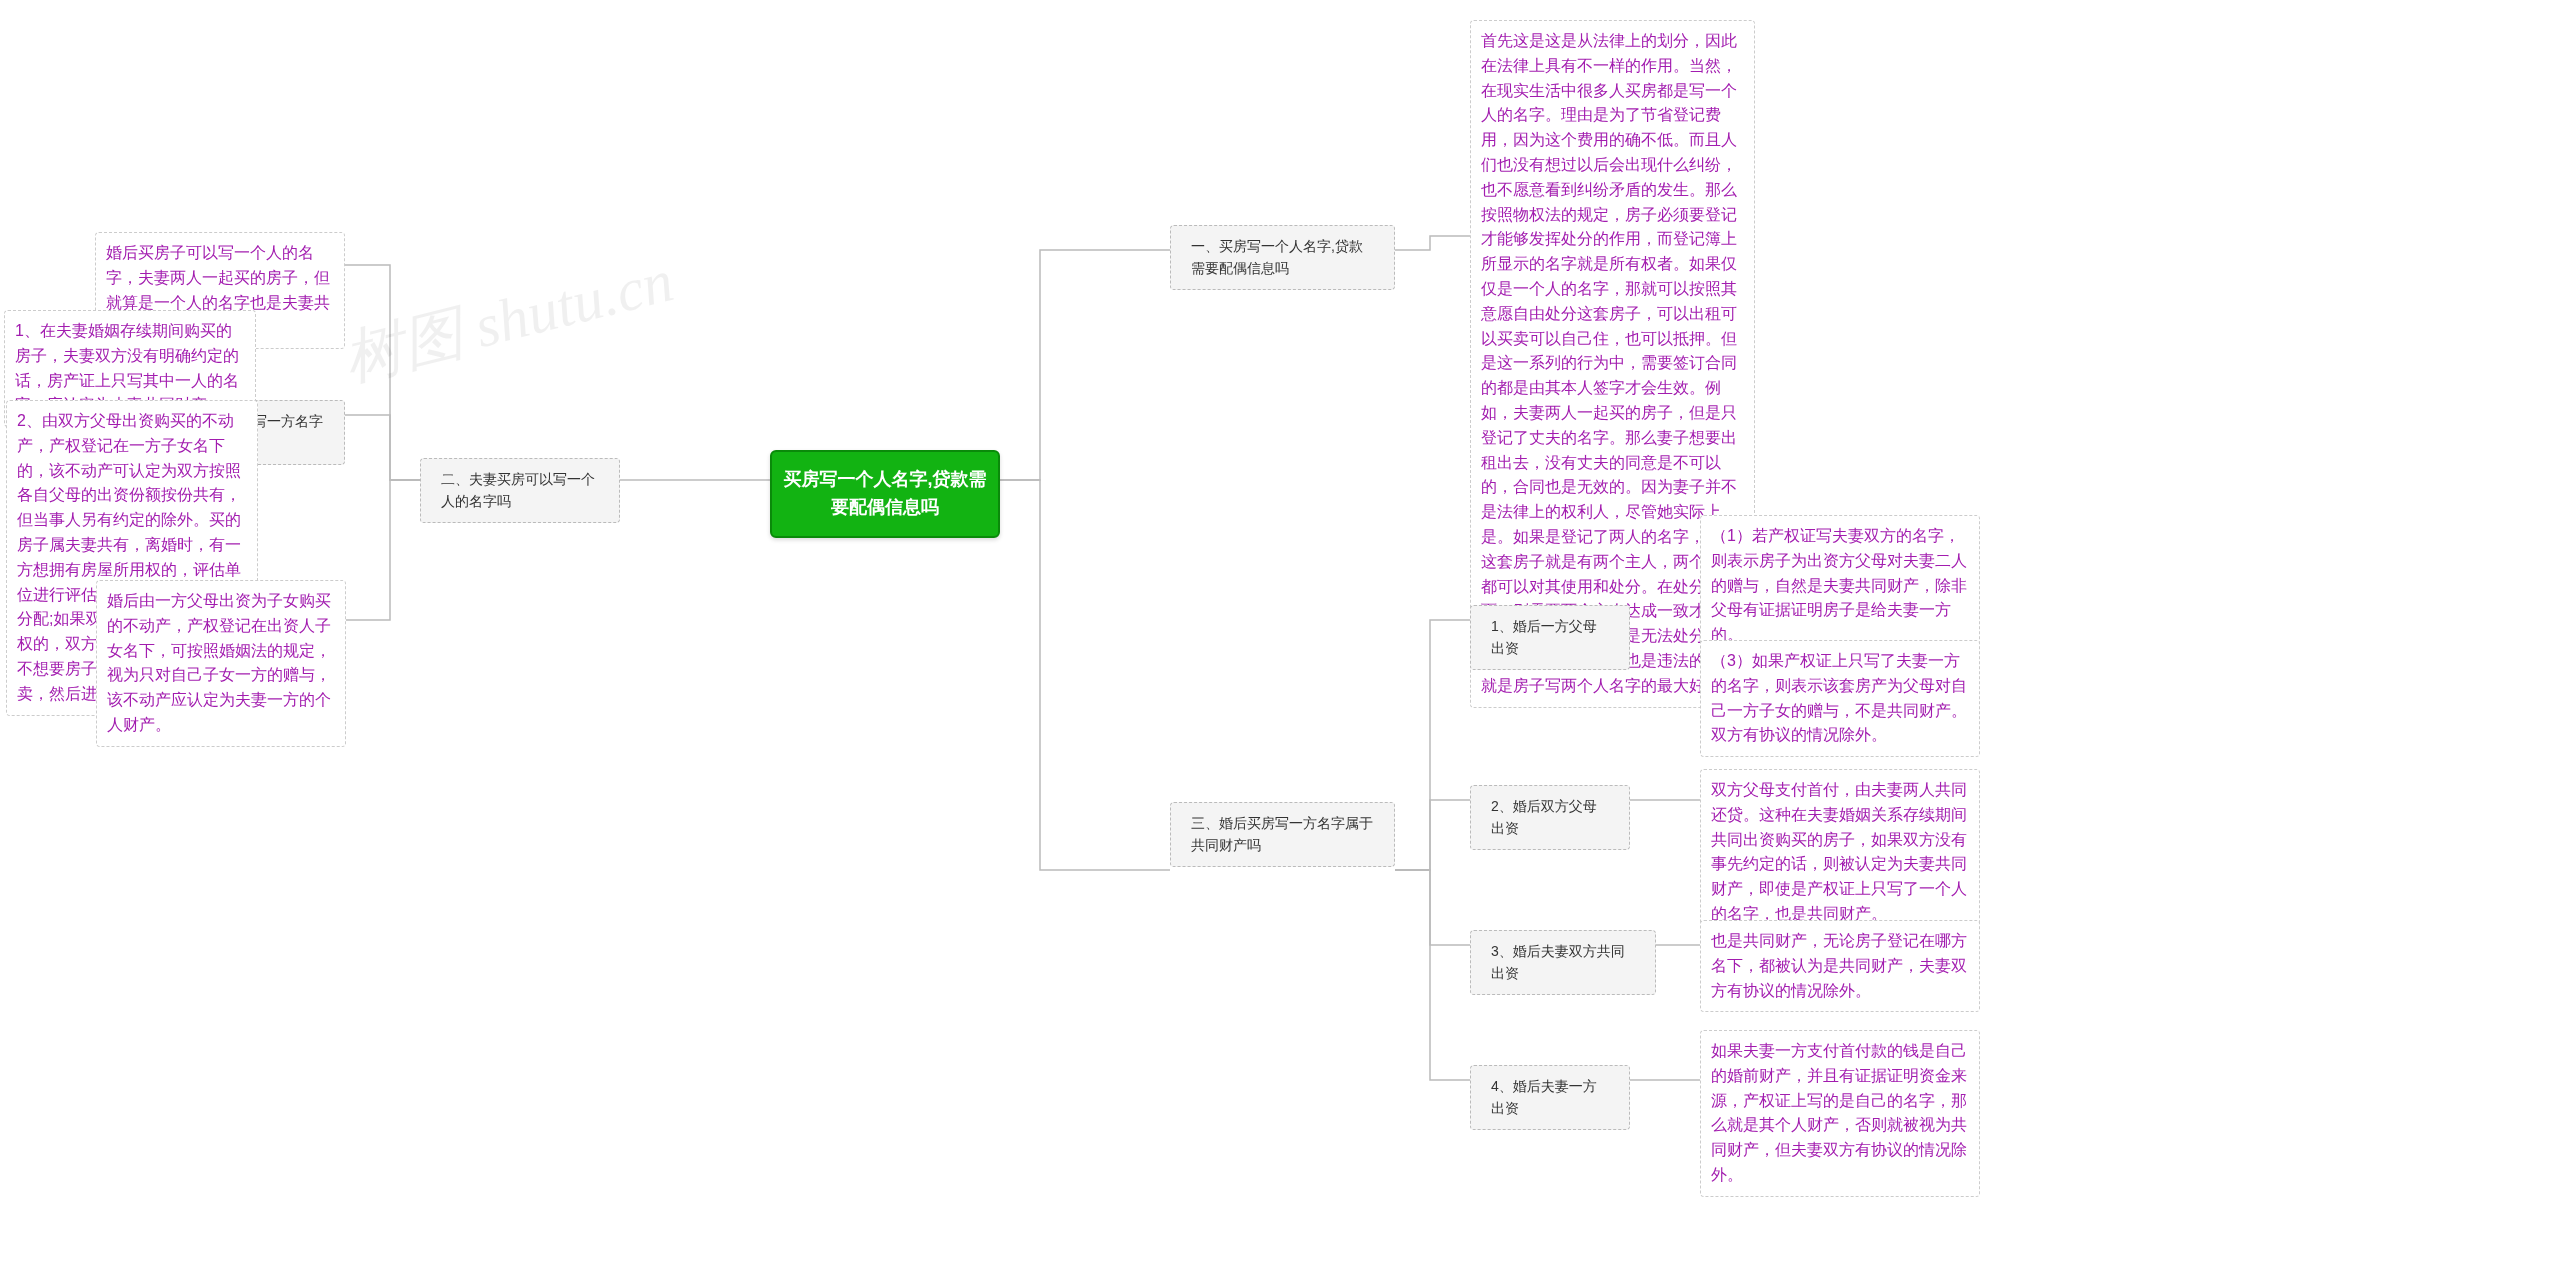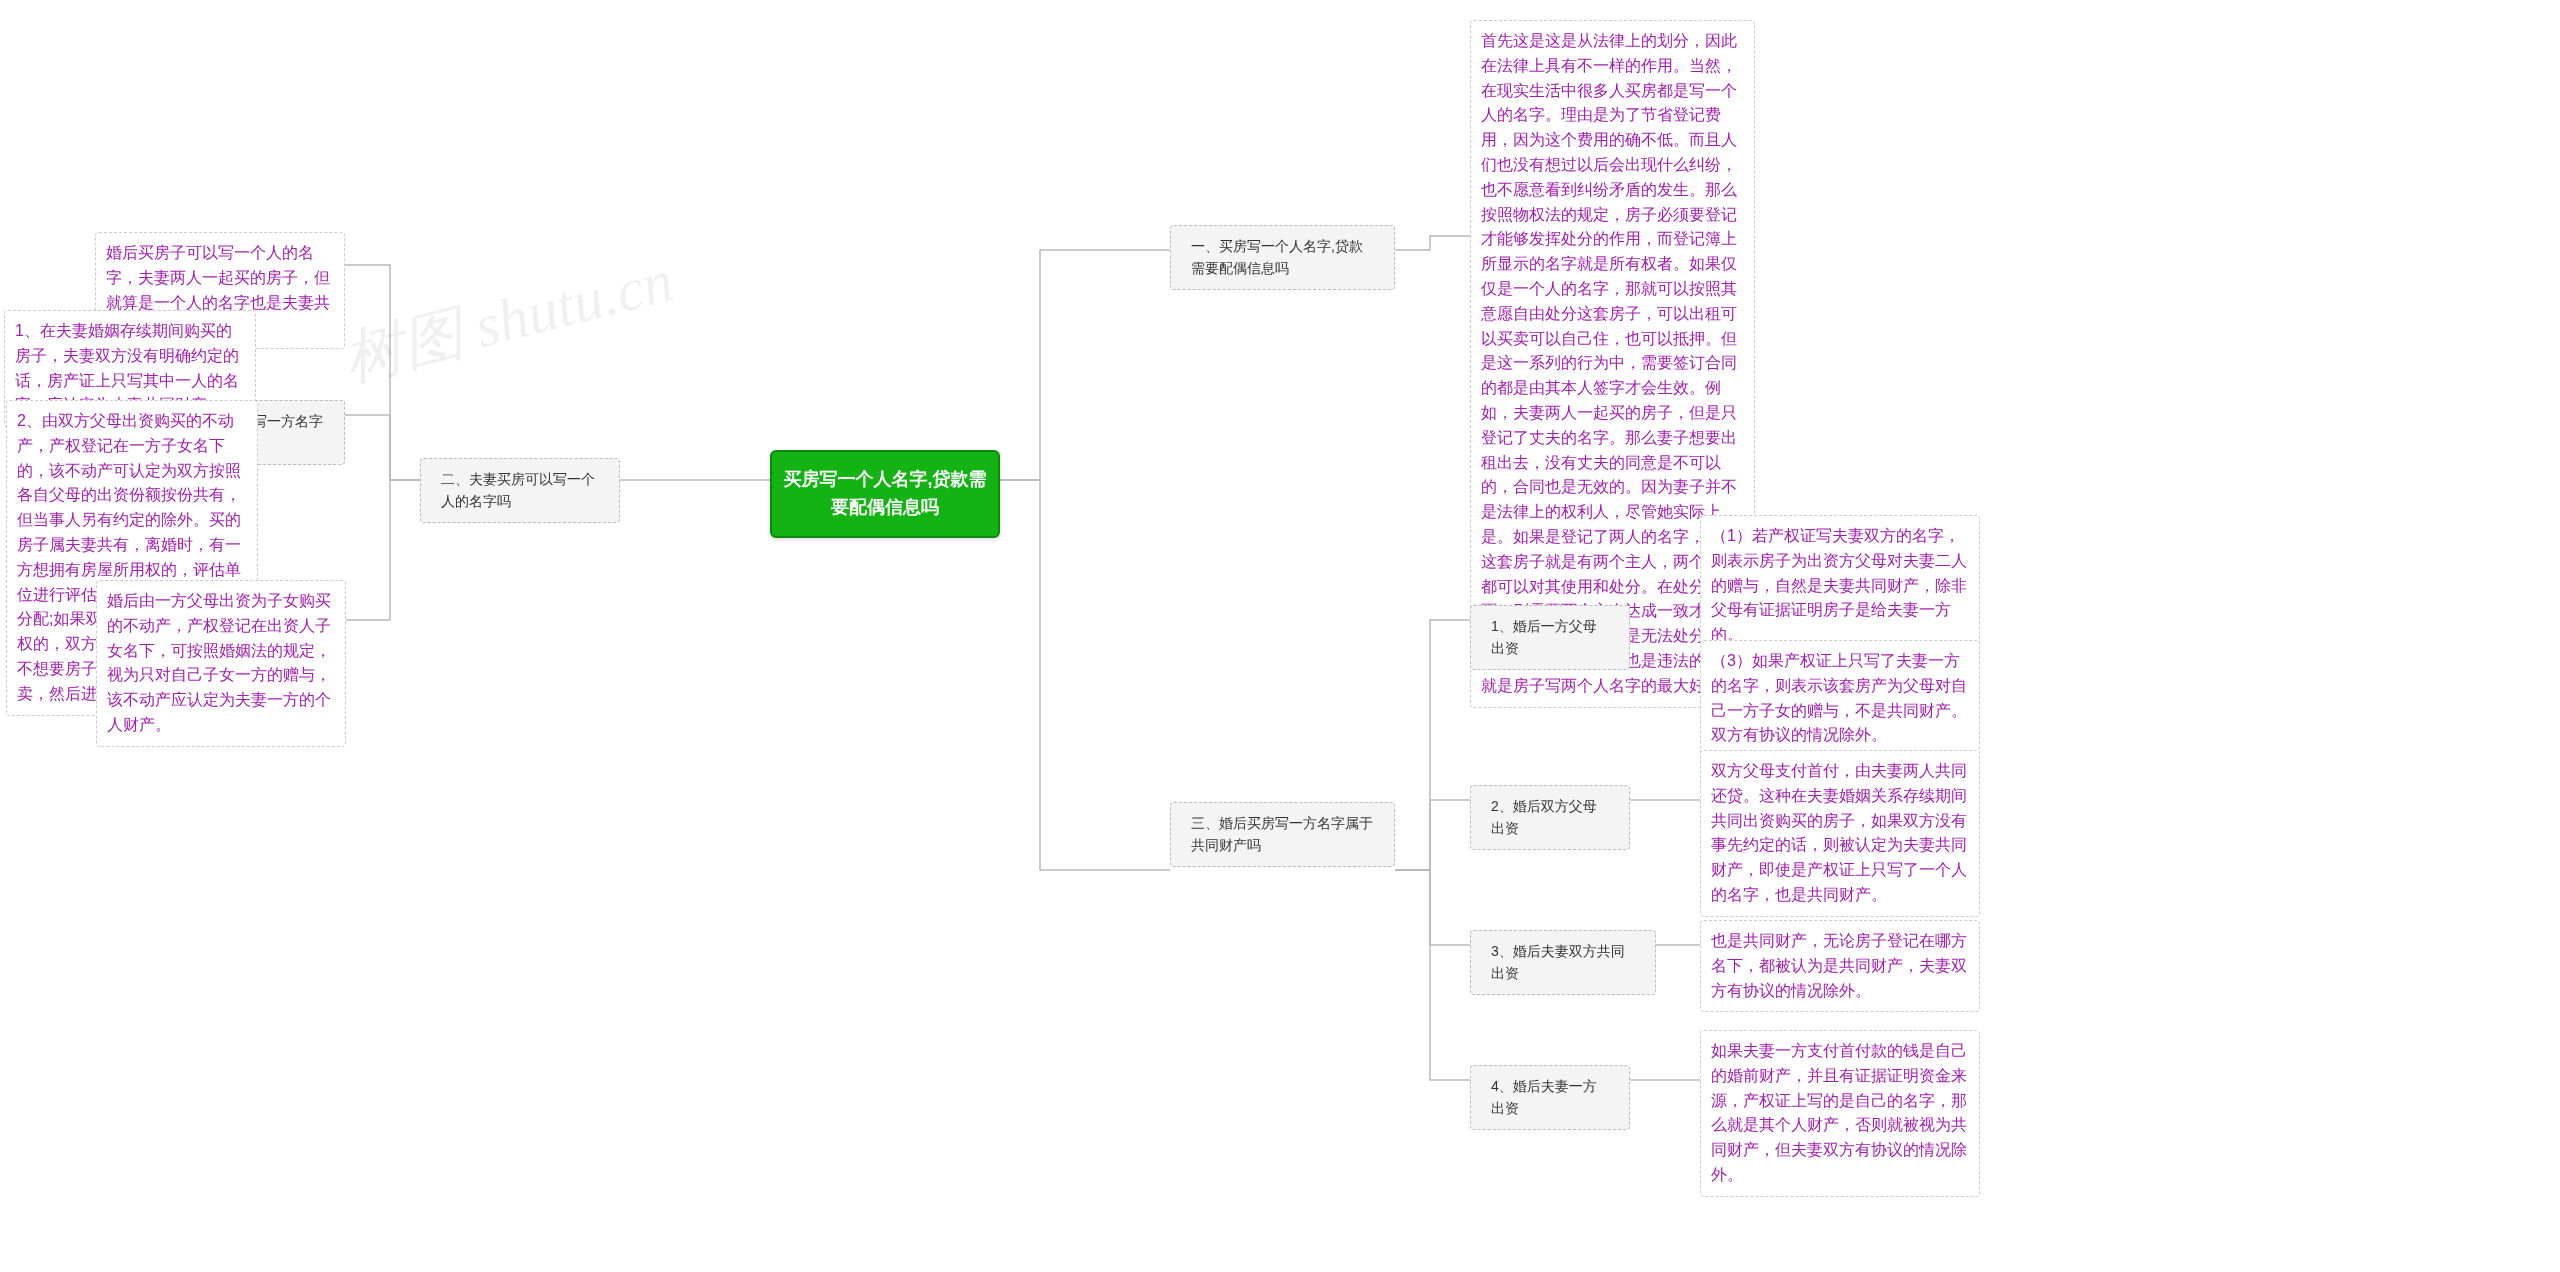--- a/index.html
+++ b/index.html
@@ -77,21 +77,21 @@
 <div class="node branch" style="left:1170px; top:225px; width:225px;">一、买房写一个人名字,贷款需要配偶信息吗</div>
 <div class="node leaf" style="left:1470px; top:20px;  width:285px;">首先这是这是从法律上的划分，因此在法律上具有不一样的作用。当然，在现实生活中很多人买房都是写一个人的名字。理由是为了节省登记费用，因为这个费用的确不低。而且人们也没有想过以后会出现什么纠纷，也不愿意看到纠纷矛盾的发生。那么按照物权法的规定，房子必须要登记才能够发挥处分的作用，而登记簿上所显示的名字就是所有权者。如果仅仅是一个人的名字，那就可以按照其意愿自由处分这套房子，可以出租可以买卖可以自己住，也可以抵押。但是这一系列的行为中，需要签订合同的都是由其本人签字才会生效。例如，夫妻两人一起买的房子，但是只登记了丈夫的名字。那么妻子想要出租出去，没有丈夫的同意是不可以的，合同也是无效的。因为妻子并不是法律上的权利人，尽管她实际上是。如果是登记了两人的名字，那么这套房子就是有两个主人，两个主人都可以对其使用和处分。在处分方面，则需要两个主人达成一致才可以真正的处分。一个人是无法处分该房子的，即使处分了，也是违法的。这就是房子写两个人名字的最大好处。</div>
 
 <div class="node branch" style="left:1170px; top:802px; width:225px;">三、婚后买房写一方名字属于共同财产吗</div>
 
 <div class="node branch" style="left:1470px; top:605px; width:160px;">1、婚后一方父母出资</div>
 <div class="node leaf" style="left:1700px; top:515px; width:280px;">（1）若产权证写夫妻双方的名字，则表示房子为出资方父母对夫妻二人的赠与，自然是夫妻共同财产，除非父母有证据证明房子是给夫妻一方的。</div>
 <div class="node leaf" style="left:1700px; top:640px; width:280px;">（3）如果产权证上只写了夫妻一方的名字，则表示该套房产为父母对自己一方子女的赠与，不是共同财产。双方有协议的情况除外。</div>
 
 <div class="node branch" style="left:1470px; top:785px; width:160px;">2、婚后双方父母出资</div>
-<div class="node leaf" style="left:1700px; top:750px; width:280px;">双方父母支付首付，由夫妻两人共同还贷。这种在夫妻婚姻关系存续期间共同出资购买的房子，如果双方没有事先约定的话，则被认定为夫妻共同财产，即使是产权证上只写了一个人的名字，也是共同财产。</div>
+<div class="node leaf" style="left:1700px; top:769px; width:280px;">双方父母支付首付，由夫妻两人共同还贷。这种在夫妻婚姻关系存续期间共同出资购买的房子，如果双方没有事先约定的话，则被认定为夫妻共同财产，即使是产权证上只写了一个人的名字，也是共同财产。</div>
 
 <div class="node branch" style="left:1470px; top:930px; width:186px;">3、婚后夫妻双方共同出资</div>
 <div class="node leaf" style="left:1700px; top:920px; width:280px;">也是共同财产，无论房子登记在哪方名下，都被认为是共同财产，夫妻双方有协议的情况除外。</div>
 
 <div class="node branch" style="left:1470px; top:1065px; width:160px;">4、婚后夫妻一方出资</div>
 <div class="node leaf" style="left:1700px; top:1030px; width:280px;">如果夫妻一方支付首付款的钱是自己的婚前财产，并且有证据证明资金来源，产权证上写的是自己的名字，那么就是其个人财产，否则就被视为共同财产，但夫妻双方有协议的情况除外。</div>
 
 <div class="node branch" style="left:420px; top:458px; width:200px;">二、夫妻买房可以写一个人的名字吗</div>
 
 <div class="node leaf" style="left:95px;  top:232px; width:250px;">婚后买房子可以写一个人的名字，夫妻两人一起买的房子，但就算是一个人的名字也是夫妻共有的财产。</div>

